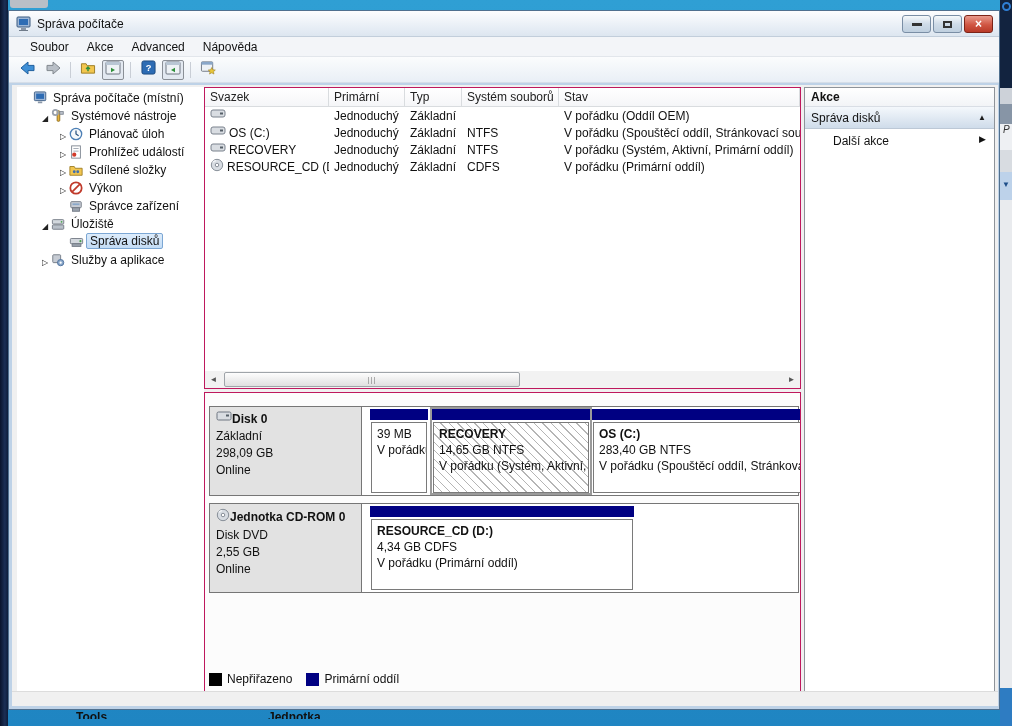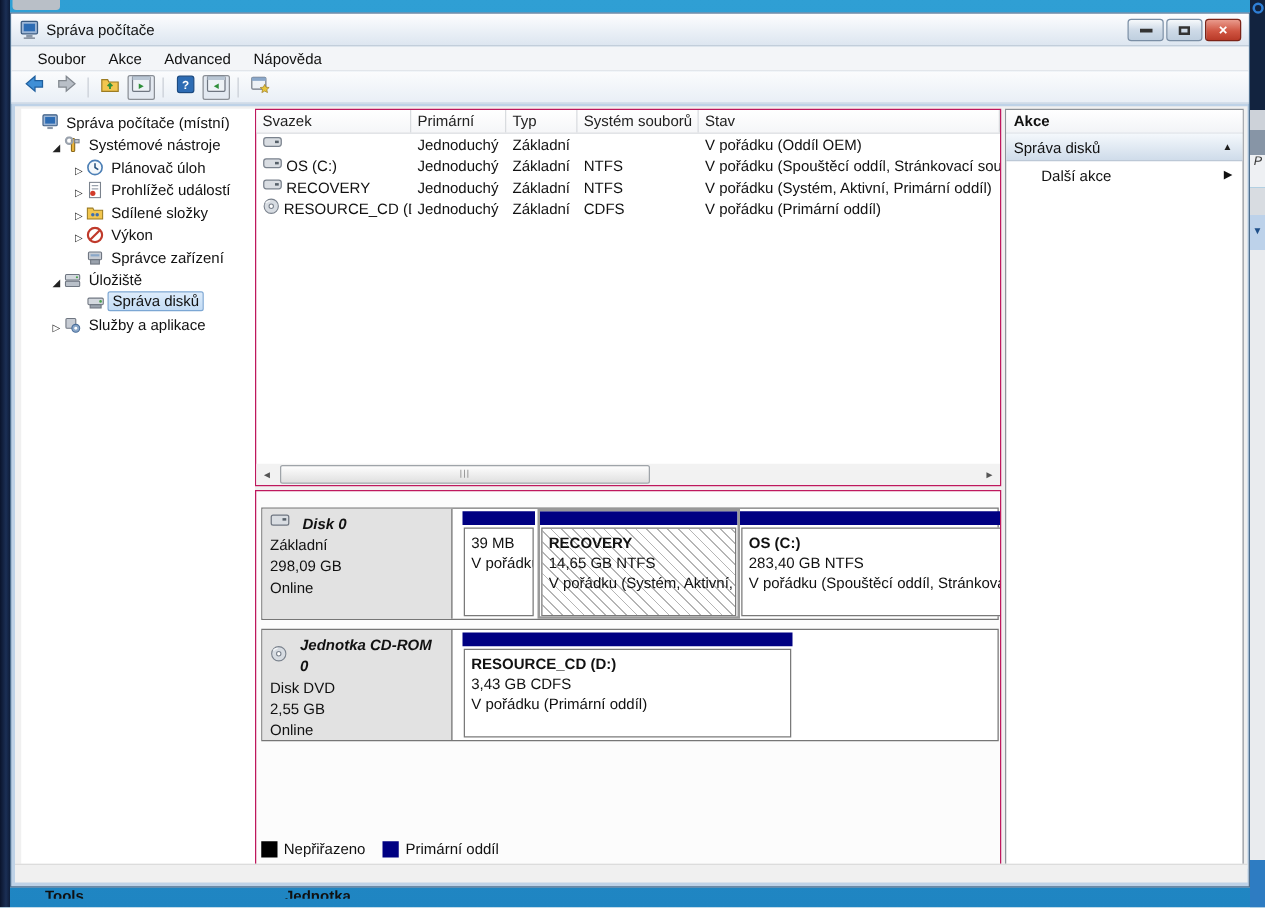--- a/index.html
+++ b/index.html
@@ -8,21 +8,21 @@
           background:linear-gradient(180deg,#2f9fd4,#1f85c2); }
 
   
   .edge-left { position:absolute; left:0; top:0; width:8px; height:726px;
                background:linear-gradient(90deg,#0a142c,#1b2f55 60%,#0e1d3a); }
   .frag-topleft { position:absolute; left:10px; top:0; width:38px; height:8px;
                   background:#b9bfc7; border-radius:0 0 3px 3px; }
   .edge-right { position:absolute; left:1000px; top:0; width:12px; height:726px; }
   .er-seg { position:absolute; left:0; width:12px; overflow:hidden; font-size:10px; }
   .frag-bottom { position:absolute; left:8px; top:710px; width:992px; height:16px; overflow:hidden; }
-  .frag-txt { position:absolute; top:0; color:#101010; font-size:12px; font-weight:bold; height:9px; overflow:hidden; }
+  .frag-txt { position:absolute; top:0; color:#101010; font-size:12px; font-weight:bold; height:9px; overflow:hidden;margin-left:40px; }
 
   
   .win { position:absolute; left:8px; top:10px; width:992px; height:700px;
          background:#bed2e7; border:1px solid #50708f; }
   .titlebar { position:relative; height:26px;
               background:linear-gradient(180deg,#fdfdfe,#e9eff6 60%,#dde6f0);
               border-bottom:1px solid #c2cedb; }
   .title-ico { position:absolute; left:7px; top:5px; }
   .title-txt { position:absolute; left:28px; top:6px; font-size:12px; color:#111; }
   .winbtns { position:absolute; right:6px; top:4px; display:flex; gap:2px; }
@@ -68,21 +68,21 @@
   .hscroll { position:absolute; left:0; bottom:0; width:595px; height:17px; background:#f2f2f2; display:flex; }
   .harrow { width:17px; height:17px; display:flex; align-items:center; justify-content:center; font-size:8px; color:#555; }
   .hthumb { position:absolute; left:19px; top:1px; width:296px; height:15px;
             background:linear-gradient(180deg,#fdfdfd,#e0e0e0); border:1px solid #9fa4a9; border-radius:2px;
             display:flex; align-items:center; justify-content:center; color:#7a7a7a; font-size:7px; letter-spacing:1px; }
 
   
   .disk-row { position:absolute; left:4px; width:590px; height:90px; border:1px solid #767676; background:#fff; }
   .disk-info { position:absolute; left:0; top:0; width:152px; height:88px; background:#e2e2e2;
                border-right:1px solid #767676; padding:4px 6px; font-size:12px; line-height:17px; color:#111; }
-  .di-name { font-weight:bold; display:flex; align-items:center; gap:10px;font-style:italic; }
+  .di-name { font-weight:bold; display:flex; align-items:center; gap:0; }
   .part { position:absolute; top:2px; height:84px; }
   .band { height:11px; background:#000082; }
   .pbody { position:absolute; left:1px; right:1px; top:13px; bottom:0; background:#fff;
            border:1px solid #7a7a7a; padding:3px 5px; font-size:12px; line-height:16px;
            overflow:hidden; white-space:nowrap; color:#111; }
   .part.sel { outline:2px solid #9a9a9a; }
   .part.sel .pbody { background-image:repeating-linear-gradient(45deg,#ffffff 0 5px,#b5b5b5 5px 6px); }
   .pt-title { font-weight:bold; }
 
   .legend { position:absolute; left:4px; bottom:4px; height:18px; display:flex; align-items:center; gap:14px;
@@ -481,21 +481,21 @@
                   <span>Jednotka CD-ROM 0</span>
                 </div>
                 <div>Disk DVD</div>
                 <div>2,55 GB</div>
                 <div>Online</div>
               </div>
               <div class="part" style="left: 160px; width: 264px;">
                 <div class="band"></div>
                 <div class="pbody">
                   <div class="pt-title">RESOURCE_CD  (D:)</div>
-                  <div>3,43 GB CDFS</div>
+                  <div>4,34 GB CDFS</div>
                   <div>V pořádku (Primární oddíl)</div>
                 </div>
               </div>
             </div>
           </div>
         <div class="legend" id="legend">
             <div class="lg-item">
               <span class="lg-sq" style="background: rgb(0, 0, 0);"></span>
               <span>Nepřiřazeno</span>
             </div>

